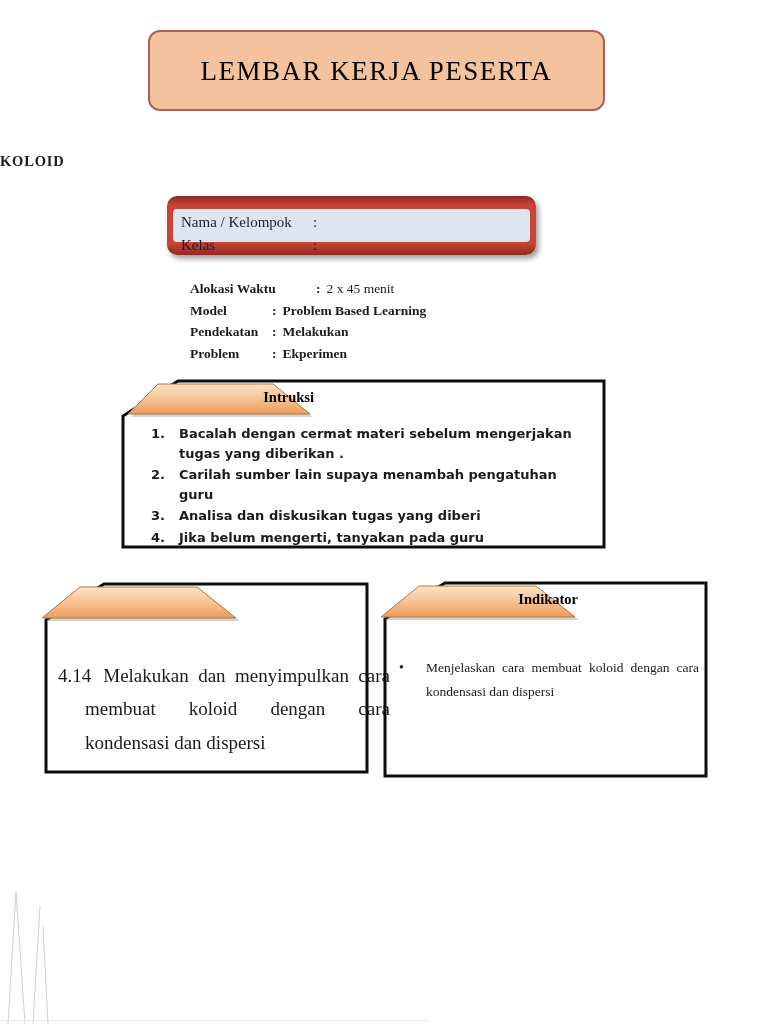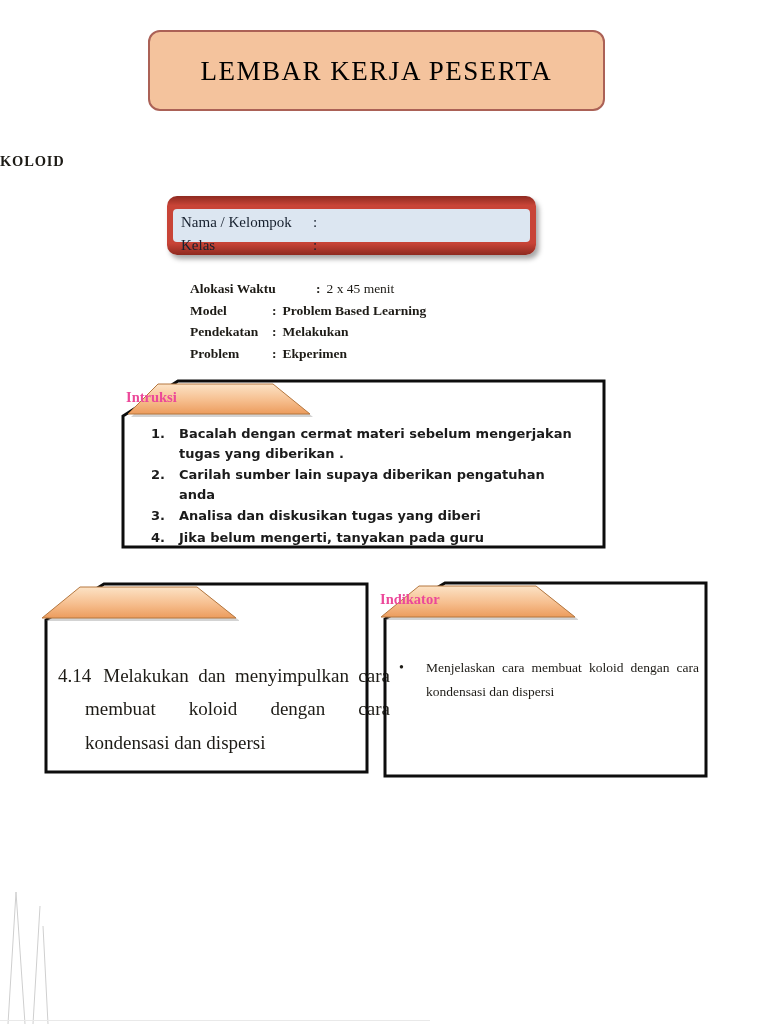--- a/index.html
+++ b/index.html
@@ -35,22 +35,22 @@
   .mrow.wide .mlbl{width:126px;}
   .mrow .sep{margin-right:6px;}
   .mrow .regular{font-weight:normal;}
 
   
   .boxsvg{display:block;}
   .outline{fill:none;stroke:var(--box-border);stroke-width:3;stroke-linejoin:miter;}
 
   
   .tabwrap{height:33px;}
-  .tablabel{position:absolute;top:6px;left:0;width:100%;text-align:left;
-            font-size:14.5px;font-weight:bold;color:#ec4899;}
+  .tablabel{position:absolute;top:6px;left:0;width:100%;text-align:right;
+            font-size:14.5px;font-weight:bold;color:#000000;}
 
   
   .ilist{left:151px;top:424px;width:434px;font-family:"DejaVu Sans", sans-serif;
          font-size:13px;font-weight:700;color:#1b1b1b;}
   .iitem{display:flex;line-height:1.5;margin-bottom:2px;}
   .iitem .num{width:28px;flex:none;}
   .iitem .itxt{width:400px;}
 
   
   .kbody{left:58px;top:659px;width:305px;font-size:19px;line-height:1.75;
@@ -128,21 +128,21 @@
   </svg>
   <div class="tablabel">Intruksi</div>
 </div>
 <div class="abs ilist">
   <div class="iitem">
     <span class="num">1.</span>
     <span class="itxt">Bacalah dengan cermat materi sebelum mengerjakan tugas yang diberikan .</span>
   </div>
   <div class="iitem">
     <span class="num">2.</span>
-    <span class="itxt">Carilah sumber lain supaya diberikan pengatuhan anda</span>
+    <span class="itxt">Carilah sumber lain supaya menambah pengatuhan guru</span>
   </div>
   <div class="iitem">
     <span class="num">3.</span>
     <span class="itxt">Analisa dan diskusikan tugas yang diberi</span>
   </div>
   <div class="iitem">
     <span class="num">4.</span>
     <span class="itxt">Jika belum mengerti, tanyakan pada guru</span>
   </div>
 </div>

